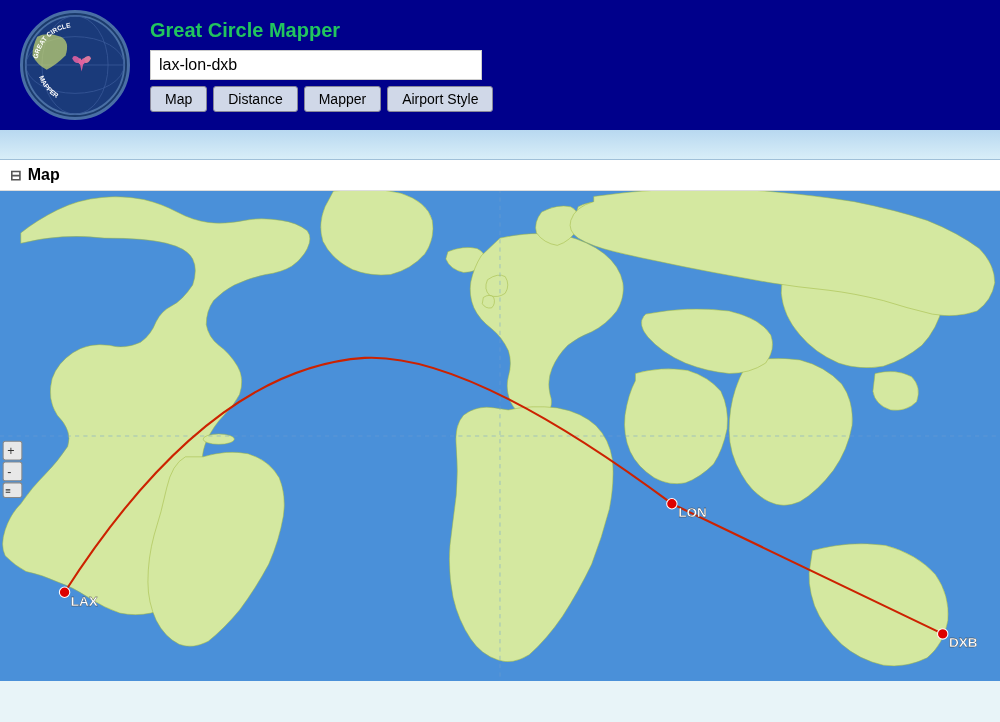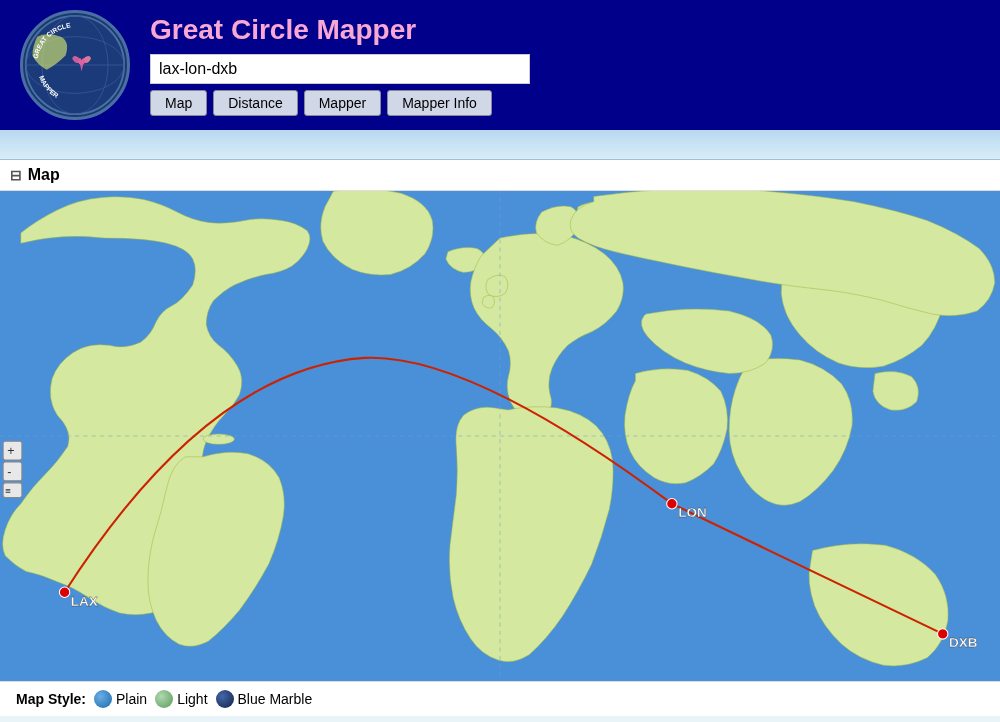--- a/index.html
+++ b/index.html
@@ -25,31 +25,31 @@
       position: relative;
       flex-shrink: 0;
       overflow: hidden;
     }
     #header-content {
       display: flex;
       flex-direction: column;
       gap: 8px;
     }
     #app-title {
-      color: #f9a8d4;
-      font-size: 28px;
+      color: #22c55e;
+      font-size: 20px;
       font-weight: bold;
     }
     #search-bar {
       display: flex;
       flex-direction: column;
       gap: 6px;
     }
     #route-input {
-      width: 380px;
+      width: 332px;
       padding: 5px 8px;
       font-size: 16px;
       border: 1px solid #ccc;
       background: white;
     }
     #nav-buttons {
       display: flex;
       gap: 6px;
     }
     .nav-btn {
@@ -162,21 +162,21 @@
   </div>
 
   <div id="header-content">
     <div id="app-title">Great Circle Mapper</div>
     <div id="search-bar">
       <input id="route-input" type="text" value="lax-lon-dxb" style="">
       <div id="nav-buttons">
         <button class="nav-btn">Map</button>
         <button class="nav-btn">Distance</button>
         <button class="nav-btn">Mapper</button>
-        <button class="nav-btn">Mapper Info</button>
+        <button class="nav-btn">Airport Style</button>
       </div>
     </div>
   </div>
 </div>
 
 <div id="subheader"></div>
 
 <div id="map-section">
   <div id="map-header">
     <span id="map-icon">⊟</span>
@@ -272,28 +272,13 @@
 
       <rect x="3" y="250" width="18" height="18" fill="#e8e8e8" stroke="#888" rx="2"></rect>
       <text x="7" y="263" font-size="12" fill="#333">+</text>
       <rect x="3" y="270" width="18" height="18" fill="#e8e8e8" stroke="#888" rx="2"></rect>
       <text x="7" y="283" font-size="12" fill="#333">-</text>
       <rect x="3" y="290" width="18" height="14" fill="#e8e8e8" stroke="#888" rx="2"></rect>
       <text x="5" y="301" font-size="9" fill="#333">≡</text>
     </svg>
   </div>
 
-  <div id="map-footer">
-    <span id="map-style-label">Map Style:</span>
-    <div class="style-option">
-      <span class="globe-icon globe-plain"></span>
-      <span>Plain</span>
-    </div>
-    <div class="style-option">
-      <span class="globe-icon globe-light"></span>
-      <span>Light</span>
-    </div>
-    <div class="style-option">
-      <span class="globe-icon globe-marble"></span>
-      <span>Blue Marble</span>
-    </div>
-  </div>
 </div>
 
 </body></html>

